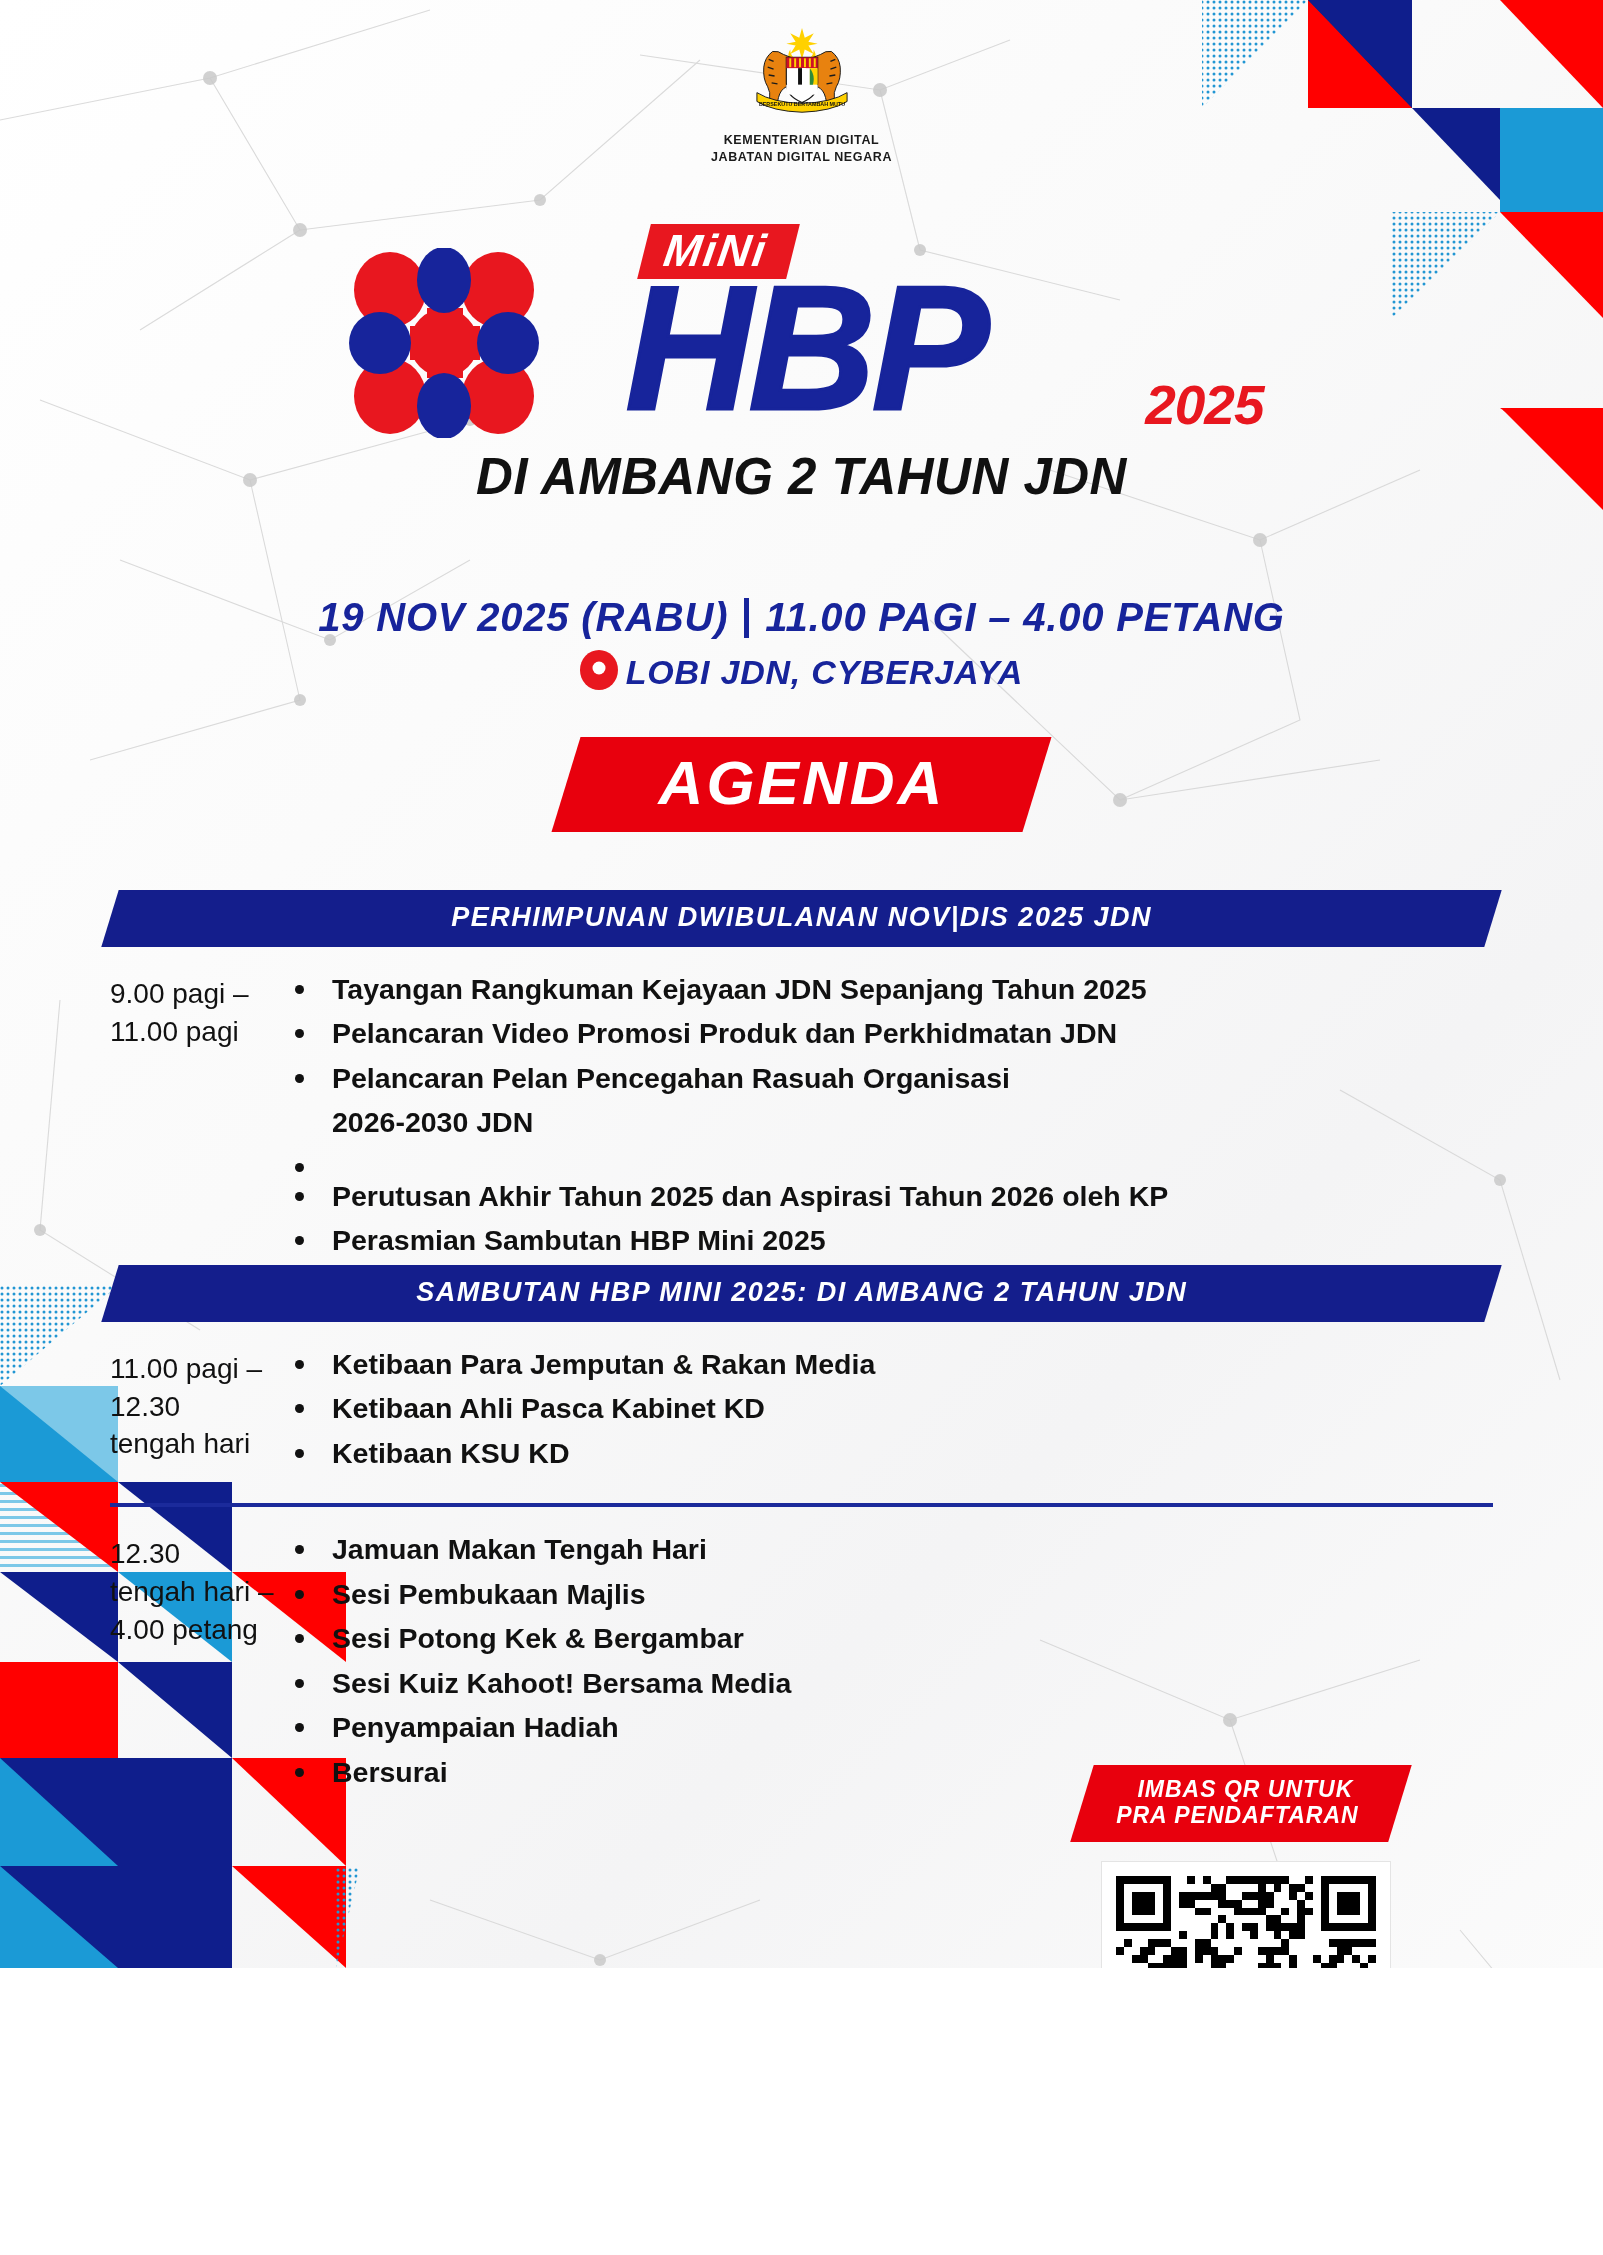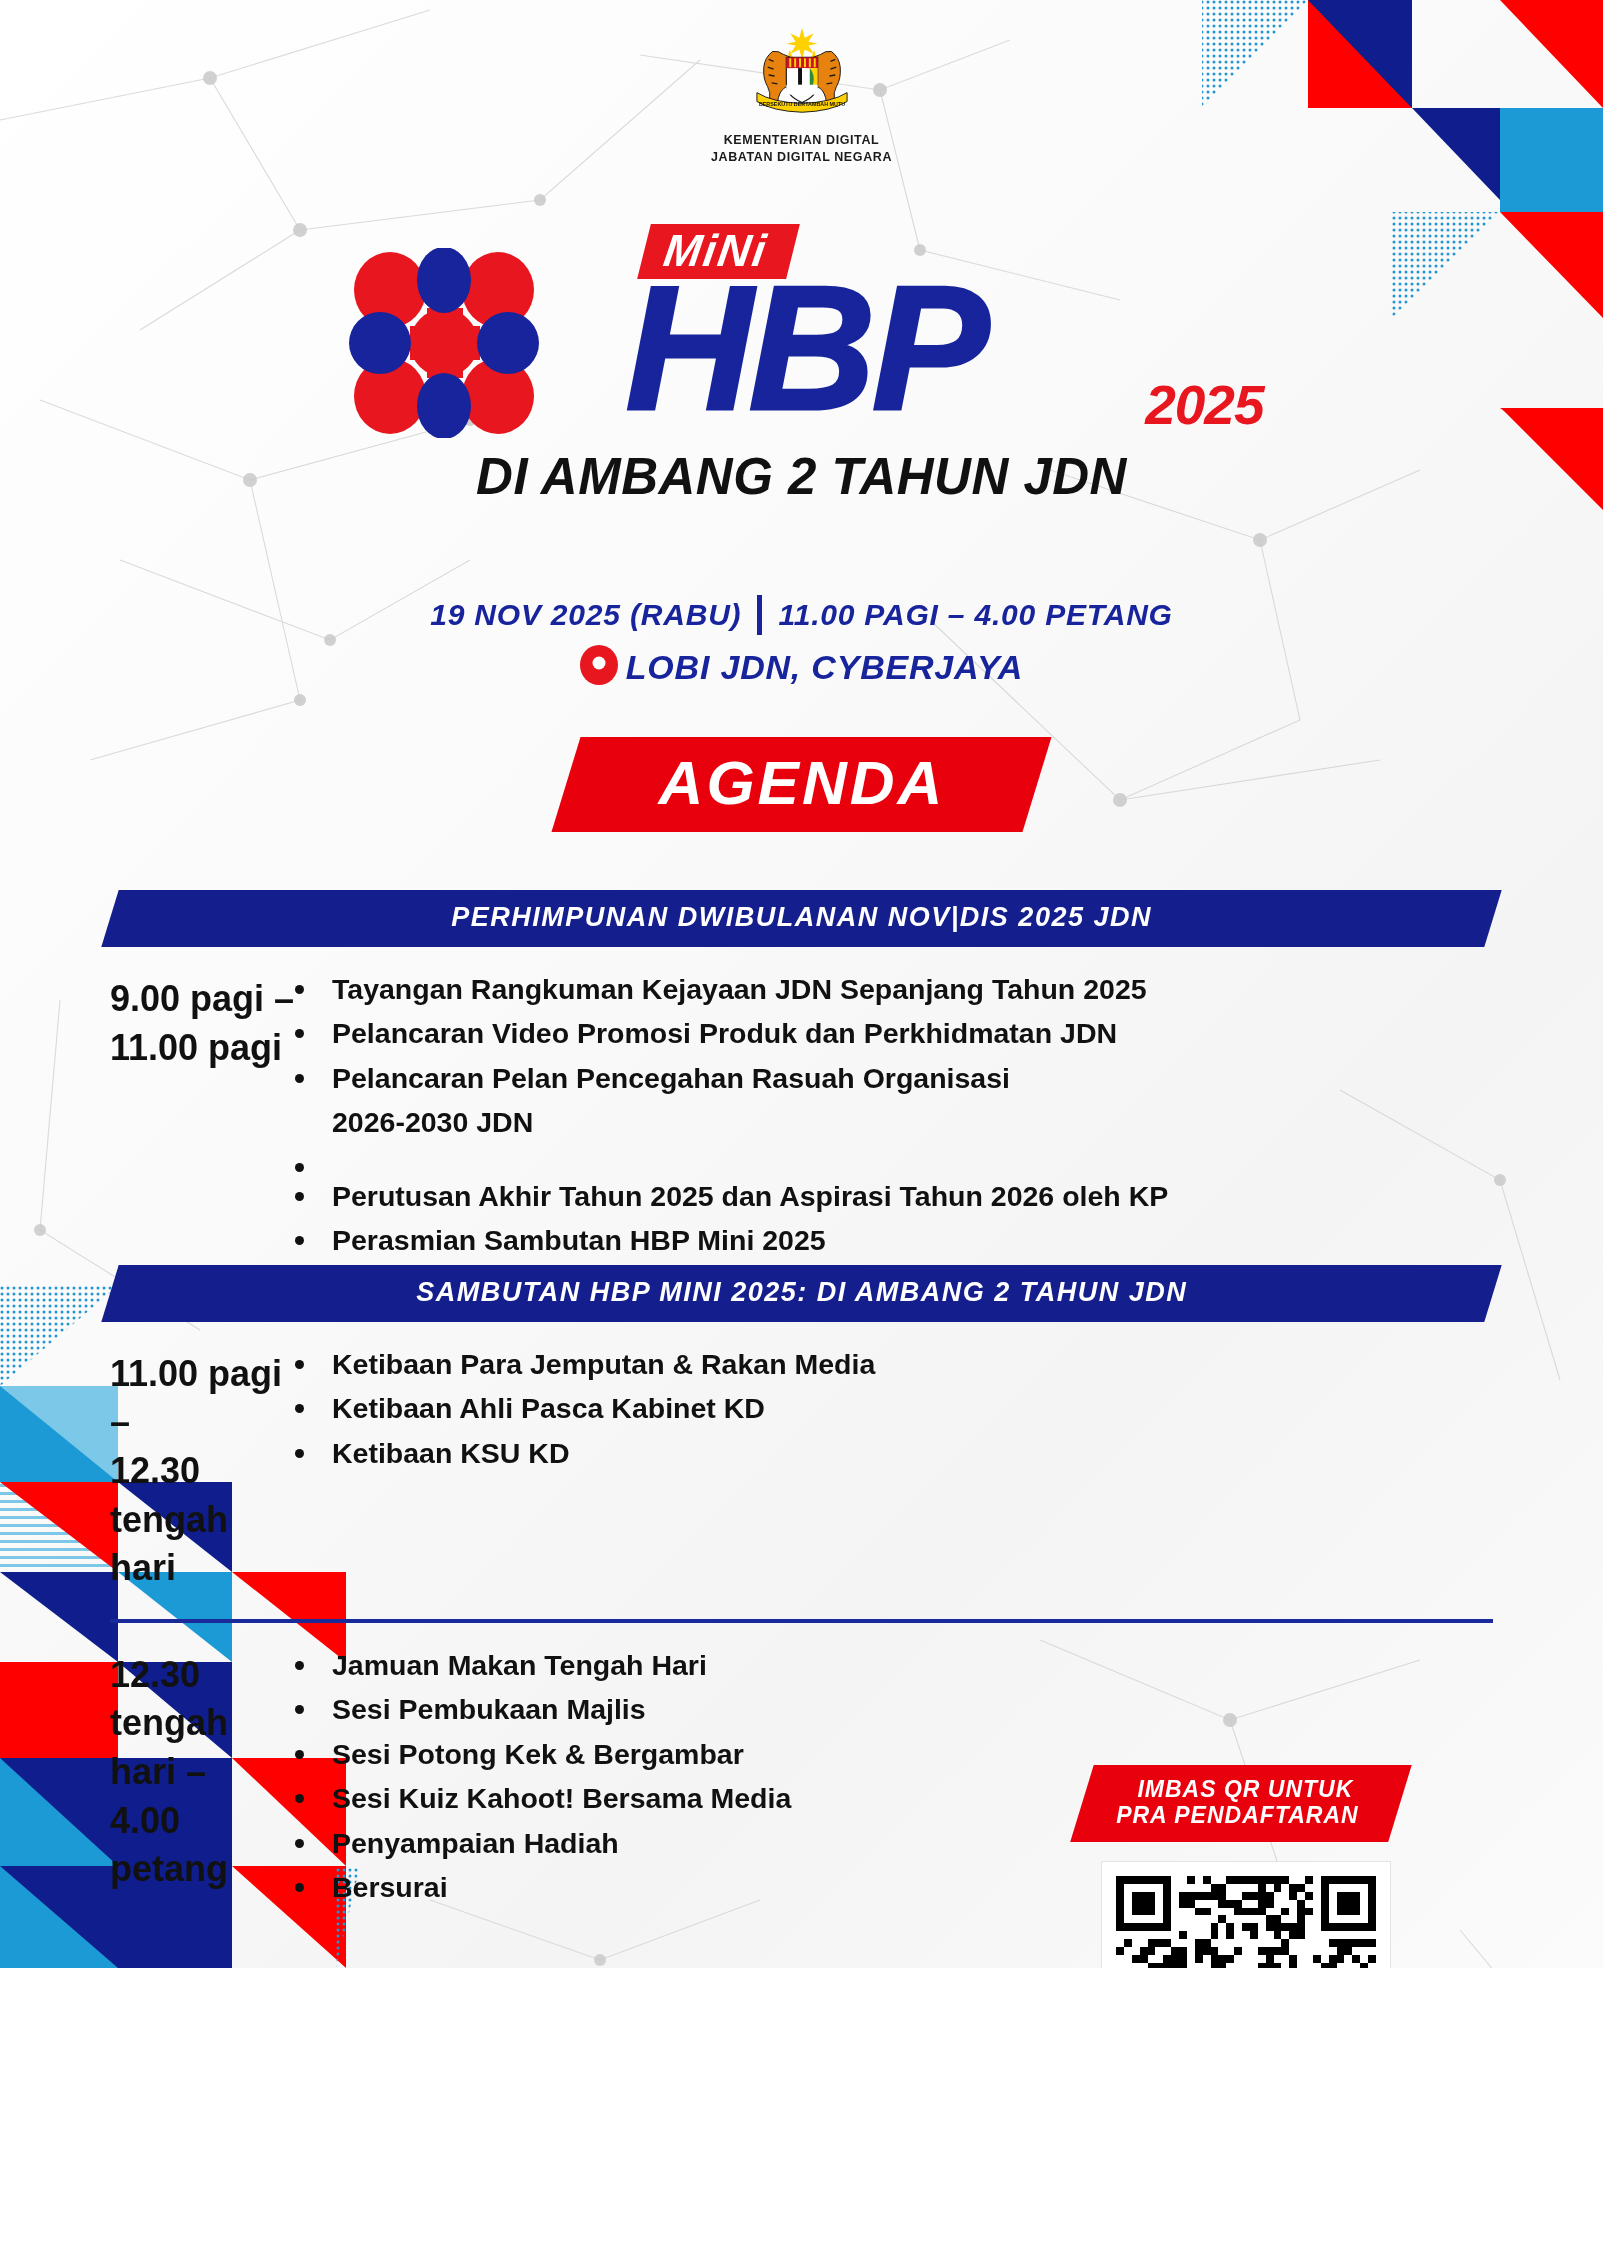--- a/index.html
+++ b/index.html
@@ -68,21 +68,21 @@
     font-size:51px; font-weight:bold; font-style:italic;
     color:#111; letter-spacing:.5px;
   }
 
   
   .datetime {
     position:absolute; top:595px; left:0; width:100%;
     text-align:center; z-index:6;
   }
   .dt-line {
-    font-size:30px; font-weight:bold; font-style:italic;
+    font-size:40px; font-weight:bold; font-style:italic;
     color:#17249B; letter-spacing:.8px;
     display:flex; align-items:center; justify-content:center; gap:16px;
   }
   .dt-sep { display:inline-block; width:5px; height:40px; background:#17249B; }
   .venue {
     margin-top:10px;
     display:flex; align-items:center; justify-content:center; gap:8px;
     font-size:34px; font-weight:bold; font-style:italic;
     color:#17249B; letter-spacing:.8px;
   }
@@ -112,21 +112,21 @@
     font-size:27px; font-weight:bold; font-style:italic;
     letter-spacing:1.5px;
     padding:12px 0 14px 0;
     transform:skewX(-17deg);
   }
   .sec-bar span { display:inline-block; transform:skewX(17deg); }
 
   .block { display:flex; padding:22px 110px 0 110px; }
   .time {
     flex:none; width:185px;
-    font-size:36px; font-weight:bold; color:#111;
+    font-size:28px; font-weight:normal; color:#111;
     line-height:1.35; padding-top:6px;
   }
   .items { flex:1; }
   .item {
     display:flex; align-items:flex-start; gap:28px;
     font-size:28.5px; font-weight:bold; color:#111;
     line-height:1.42; margin-bottom:4px;
   }
   .dot {
     flex:none; width:9px; height:9px; border-radius:50%;

